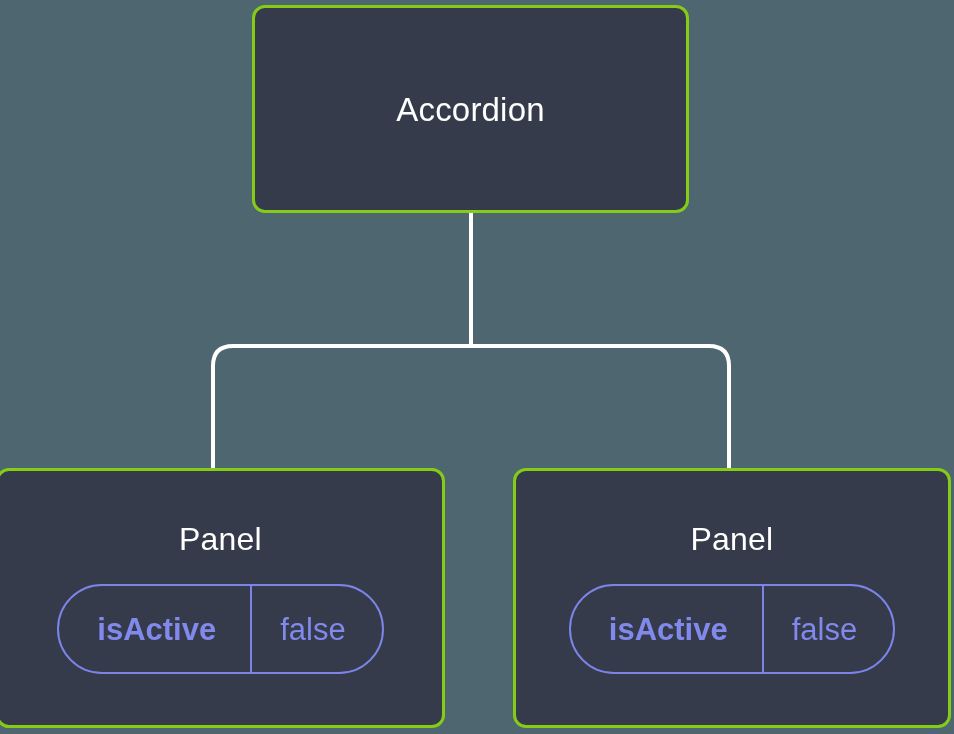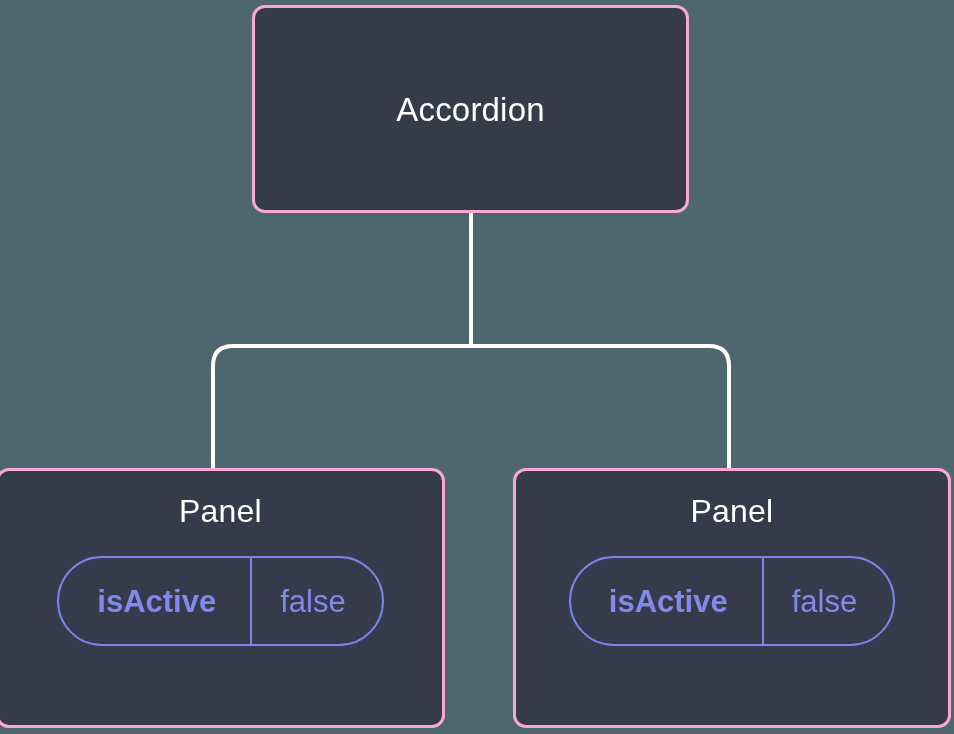--- a/index.html
+++ b/index.html
@@ -32,21 +32,21 @@
     width: 954px;
     height: 734px;
     pointer-events: none;
   }
 
   
   .node {
     position: absolute;
     box-sizing: border-box;
     background: #353b4a;
-    border: 3px solid #f9a8d4;
+    border: 3px solid #84cc16;
     border-radius: 13px;
     display: flex;
     flex-direction: column;
     align-items: center;
   }
 
   .node-root {
     left: 252px;
     top: 5px;
     width: 437px;
@@ -74,21 +74,21 @@
     color: #ffffff;
     font-size: 33px;
     font-weight: 400;
     letter-spacing: 0.2px;
     line-height: 1;
     text-align: center;
   }
 
   .node-child-left .node-title,
   .node-child-right .node-title {
-    margin-top: 24px;
+    margin-top: 52px;
     font-size: 32px;
   }
 
   
   .pill-wrap {
     margin-top: 29px;
     display: flex;
     justify-content: center;
     width: 100%;
   }

